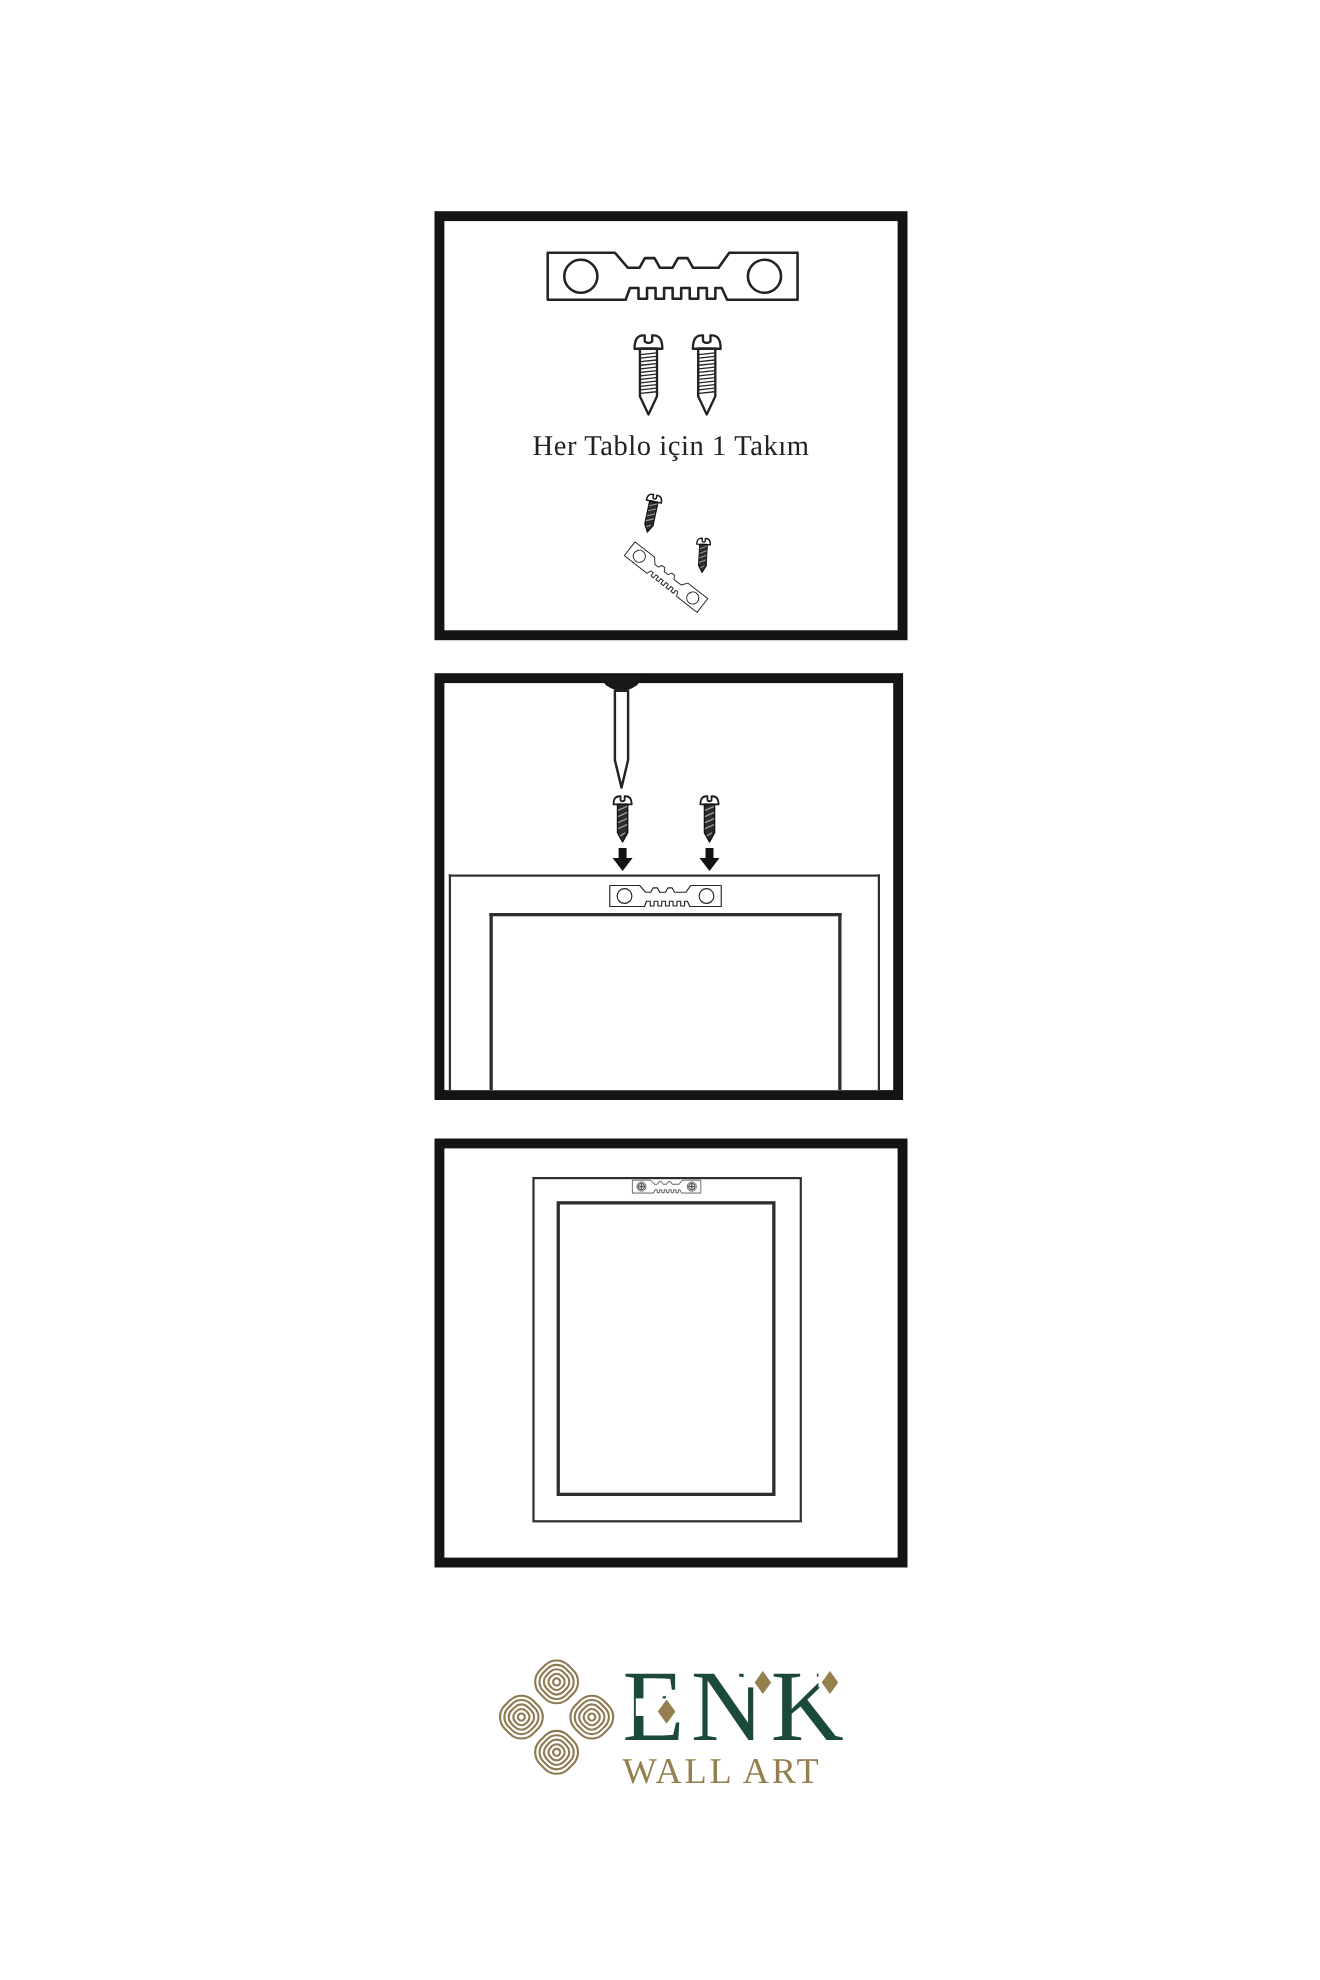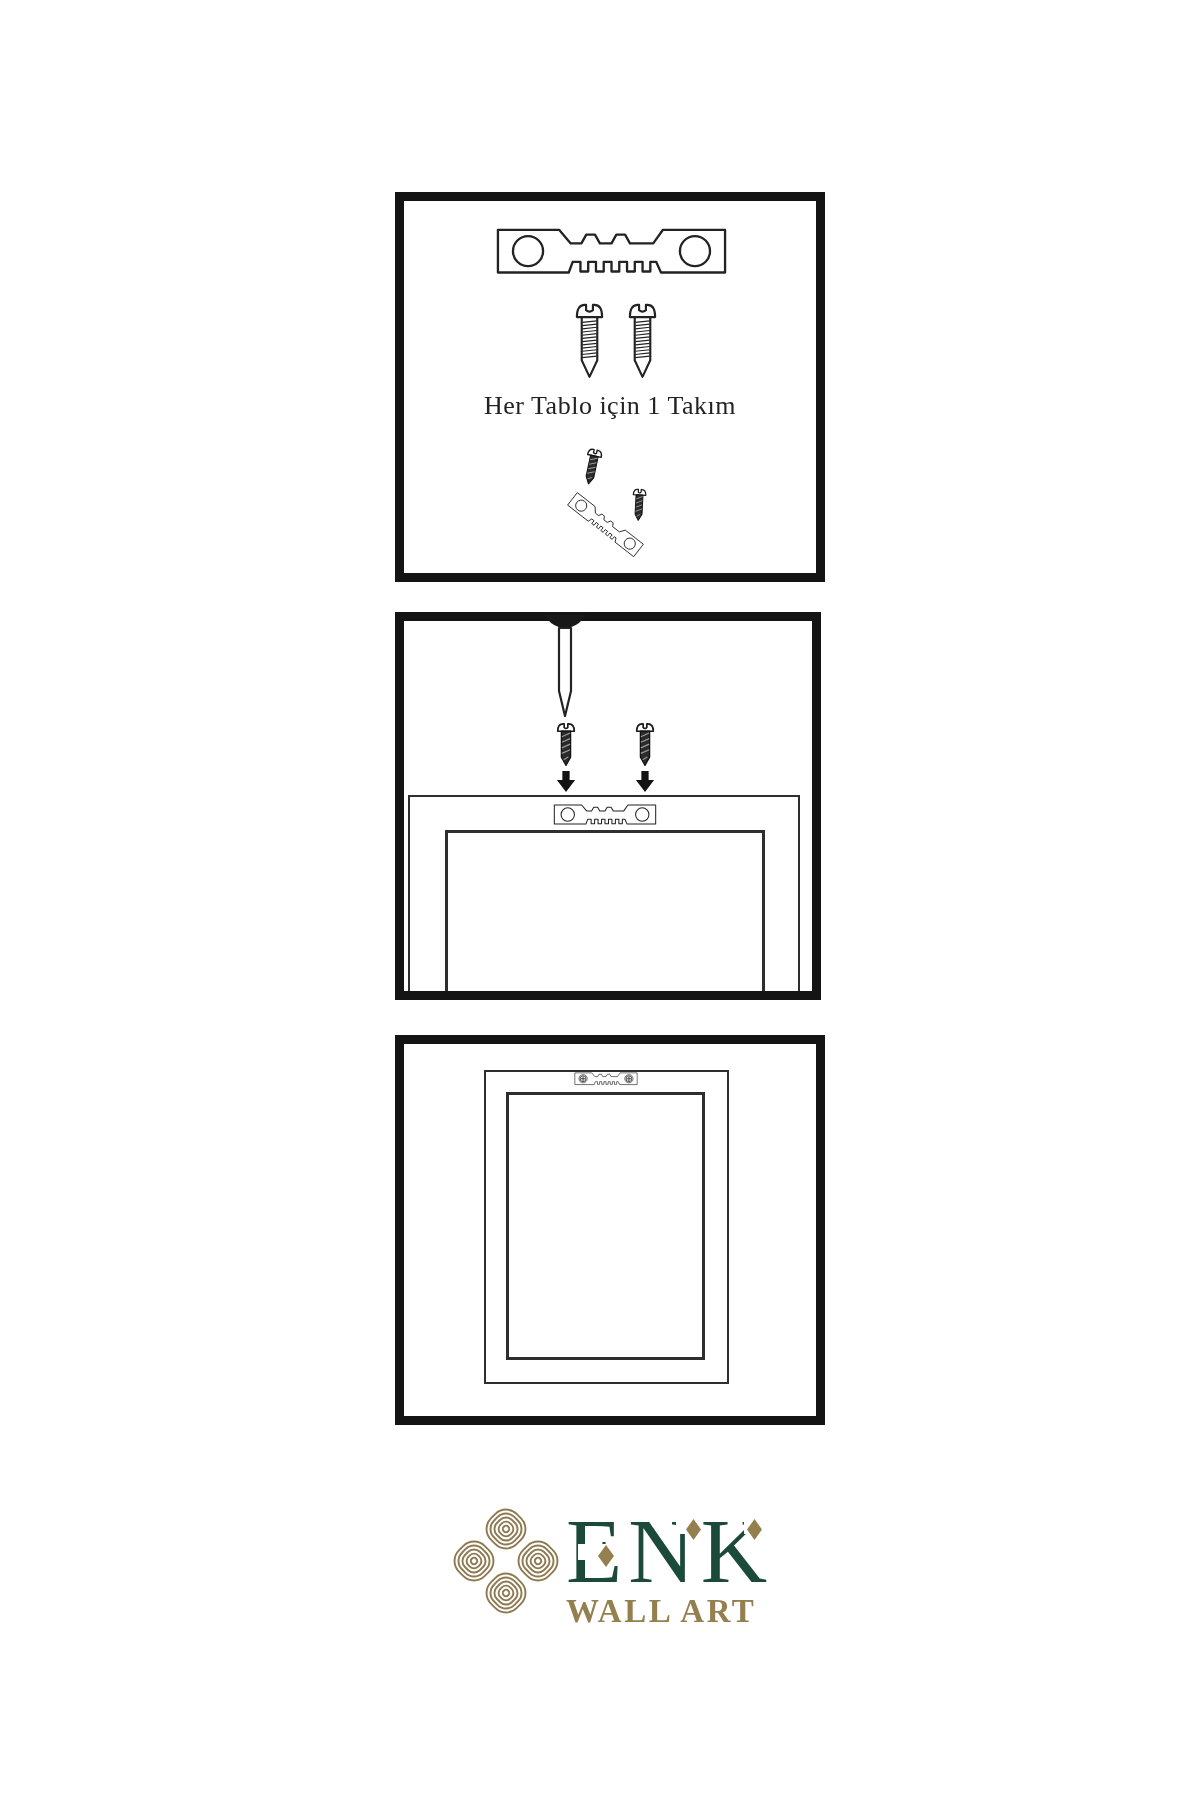--- a/index.html
+++ b/index.html
@@ -71,21 +71,21 @@
   .patch-k{left:744px;top:1514px;width:30px;height:20px;}
   .diamond{
     background:var(--gold);z-index:5;
     clip-path:polygon(50% 0,100% 50%,50% 100%,0 50%);
   }
   .diamond-1{left:598px;top:1545px;width:16px;height:22px;}
   .diamond-2{left:686px;top:1519px;width:15px;height:21px;}
   .diamond-3{left:747px;top:1519px;width:15px;height:21px;}
   .subtitle{
     left:566px;top:1593px;font-size:33px;letter-spacing:2.5px;
-    color:var(--gold);font-weight:700;
+    color:var(--gold);font-weight:400;
   }
 </style>
 </head>
 <body style="background: rgb(255, 255, 255);">
 
 <svg width="0" height="0" style="position:absolute" aria-hidden="true">
   <defs>
     <symbol id="sym-hanger" viewBox="0 0 240 58">
       <path d="M3,7 H66 L78,21 H89 L94,12 H103 L108,21 H120 L125,12 H134 L139,21 H163 L173,7 H237 V51 H171 L166,40 H160 V50 H152 V40 H144 V50 H136 V40 H128 V50 H120 V40 H112 V50 H104 V40 H96 V50 H88 V40 H80 L76,51 H3 Z" fill="#ffffff" stroke="#232323" stroke-width="2.4" stroke-linejoin="round"></path>
       <circle cx="34" cy="29" r="15.5" fill="#ffffff" stroke="#232323" stroke-width="2.4"></circle>

